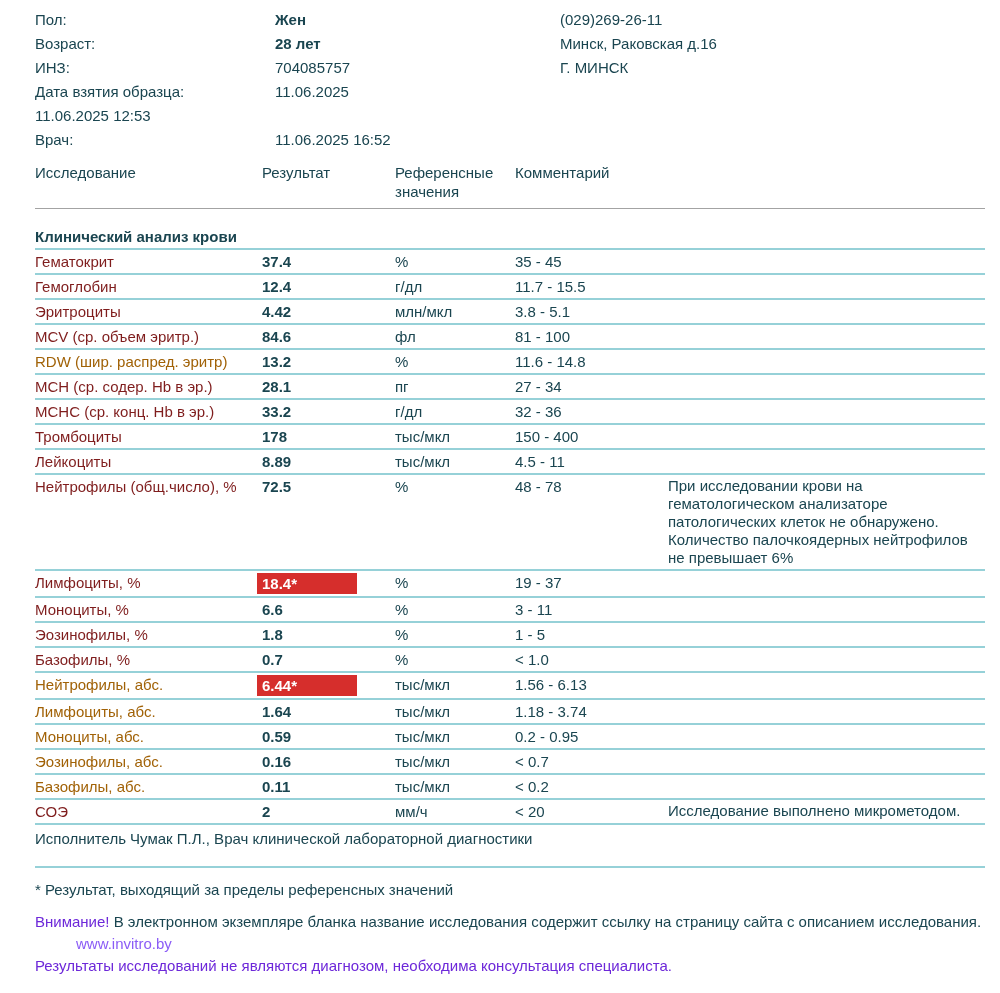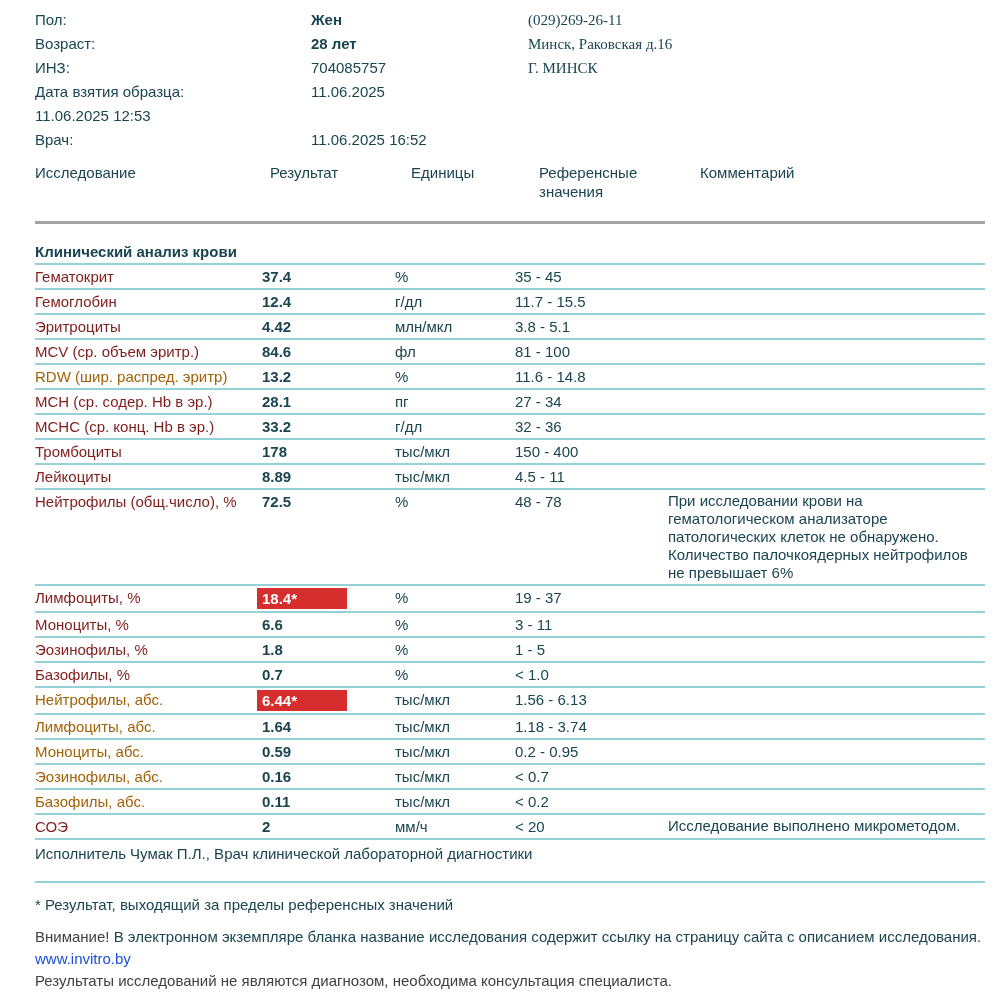--- a/index.html
+++ b/index.html
@@ -6,49 +6,49 @@
   html,body { background:#ffffff; }
   body {
     width:1000px; height:993px; overflow:hidden;
     font-family:"Liberation Sans", sans-serif;
     font-size:15px; color:#1a4550;
   }
   .page { position:relative; padding:8px 15px 0 35px; width:1000px; height:993px; }
 
   
   .info-block { }
-  .info-row { display:flex; height:24px; line-height:24px;gap:36px; }
+  .info-row { display:flex; height:24px; line-height:24px; }
   .info-label { width:240px; flex:0 0 240px; }
   .info-value { }
   .info-value.bold { font-weight:bold; }
 
-  .clinic-block { position:absolute; left:528px; top:8px; line-height:24px;font-family:Liberation Serif, serif; }
+  .clinic-block { position:absolute; left:560px; top:8px; line-height:24px; }
 
   
   .tbl { margin-top:8px; width:950px; }
   .tbl-grid { display:grid; grid-template-columns:227px 133px 120px 153px 1fr; }
-  .tbl-header { padding-bottom:20px; border-bottom:3px solid #a3a3a3; line-height:19px;gap:8px; }
+  .tbl-header { padding-bottom:7px; border-bottom:1px solid #a3a3a3; line-height:19px; }
   .tbl-header .cell { padding-top:3px; }
   .section-row { border-bottom:2px solid #96d1d8; font-weight:bold; padding:18px 0 2px; line-height:19px; }
   .t-row { border-bottom:2px solid #96d1d8; padding:2px 0 2px; line-height:19px; }
   .cell { padding-right:8px; }
   .test-link { color:#7f1d1d; text-decoration:none; cursor:pointer; }
   .test-plain { color:#a16207; }
   .result-cell { font-weight:bold; }
-  .flagged { display:inline-block; background:#d62e2c; color:#ffffff; width:90px; padding:1px 0 1px 5px; margin-left:-5px; }
+  .flagged { display:inline-block; background:#d62e2c; color:#ffffff; width:100px; padding:1px 0 1px 5px; margin-left:-5px; }
   .comment-cell { line-height:18px; }
 
   .executor-line { padding:4px 0 2px; line-height:19px; }
 
   
   .footer-rule { border:none; border-top:2px solid #96d1d8; margin:16px 0 0; width:950px; }
   .footnote { margin-top:12px; line-height:19px; }
   .notice { margin-top:12px; line-height:22px; width:950px; }
-  .orange { color:#404040; }
-  .link-blue { color:#1d4ed8; text-decoration:none; cursor:pointer; }
+  .orange { color:#6d28d9; }
+  .link-blue { color:#8b5cf6; text-decoration:none; cursor:pointer;margin-left:41px; }
   .disclaimer { line-height:22px; }
 </style>
 </head>
 <body>
 
 <div class="page">
 
   <div class="clinic-block">
       <div>(029)269-26-11</div>
       <div>Минск, Раковская д.16</div>
@@ -78,21 +78,20 @@
       <div class="info-row">
         <span class="info-label">Врач:</span>
         <span class="info-value">11.06.2025 16:52</span>
       </div>
     </div>
 
   <div class="tbl">
     <div class="tbl-grid tbl-header">
       <div class="cell">Исследование</div>
       <div class="cell">Результат</div>
-      <div class="cell">Единицы</div>
       <div class="cell">Референсные значения</div>
       <div class="cell">Комментарий</div>
     </div>
     <div class="section-row">Клинический анализ крови</div>
     <div>
         <div class="tbl-grid t-row">
           <div class="cell"><a class="test-link">Гематокрит</a></div>
           <div class="cell result-cell"><span>37.4</span></div>
           <div class="cell">%</div>
           <div class="cell">35 - 45</div>

